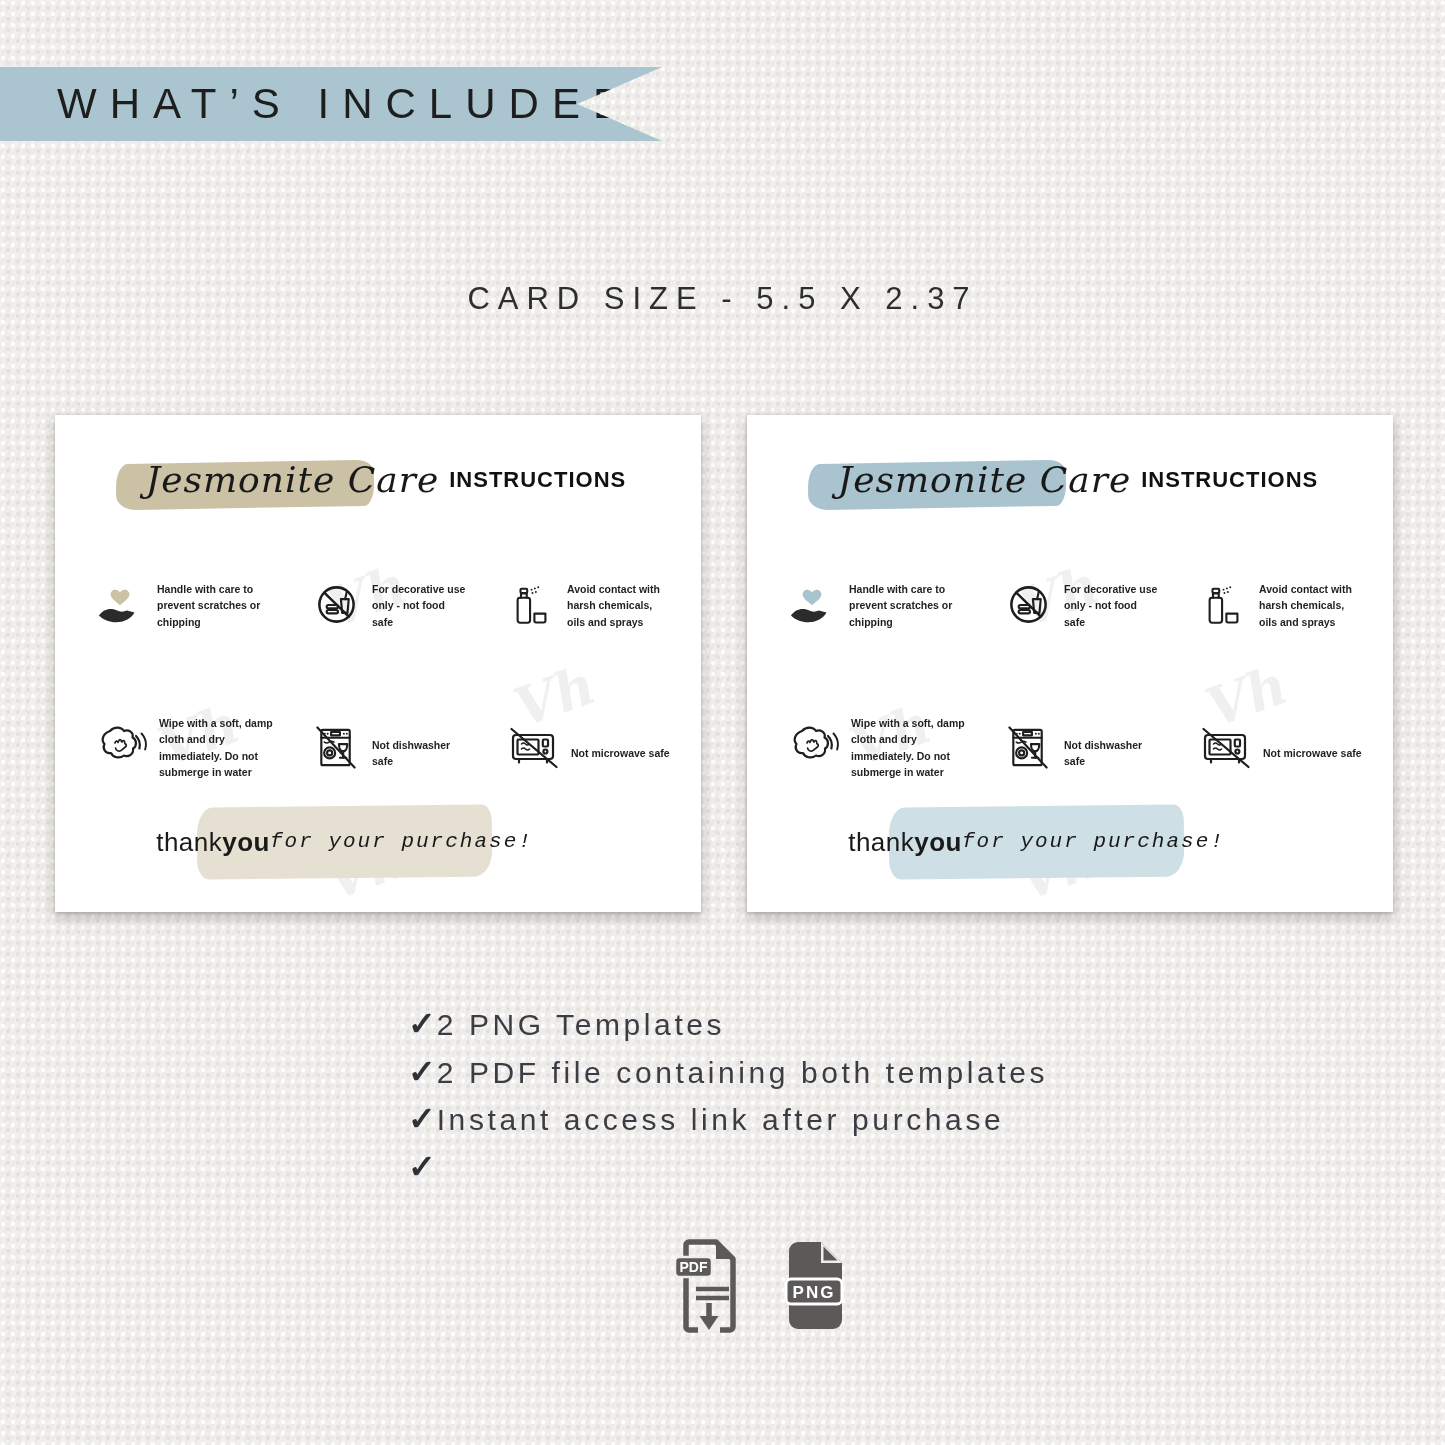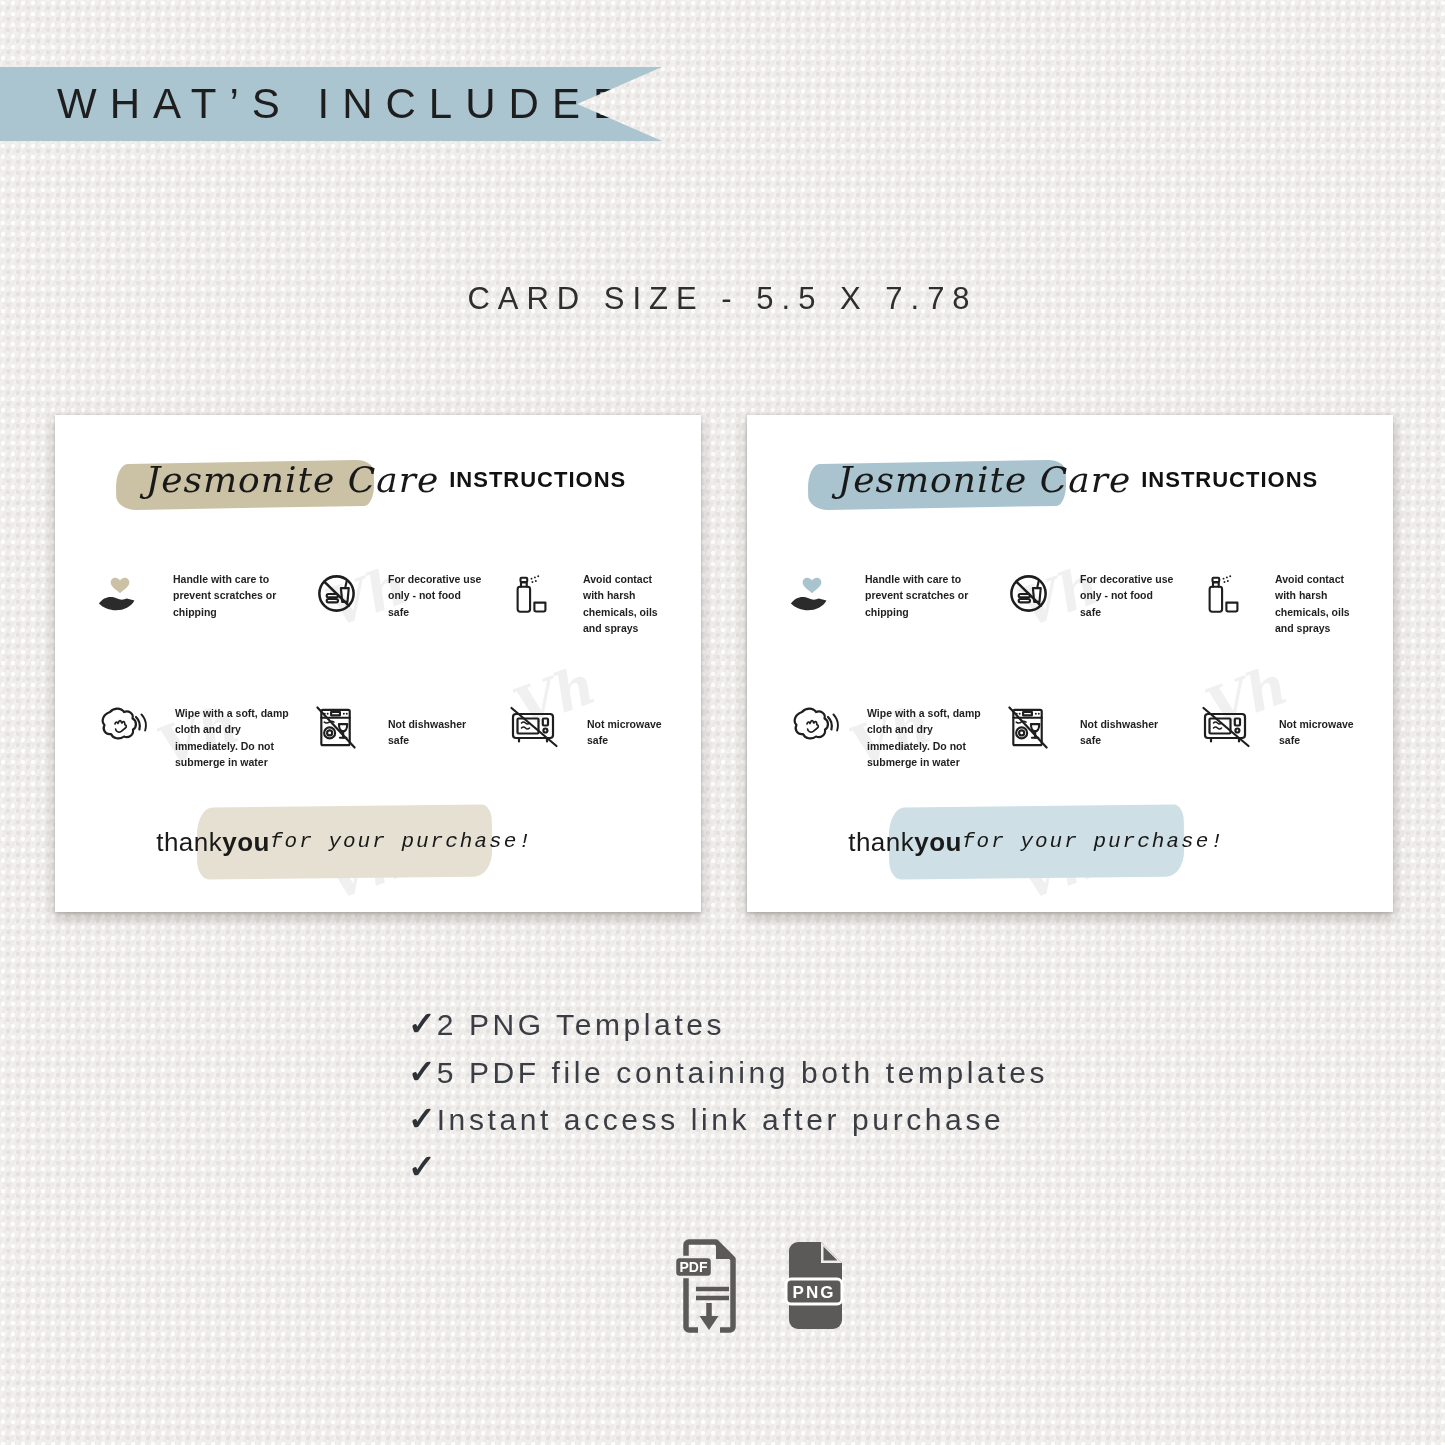--- a/index.html
+++ b/index.html
@@ -52,21 +52,21 @@
   .script-text{
     position:relative;z-index:1;font-family:"DejaVu Serif",serif;font-style:italic;
     font-size:36px;color:#191919;letter-spacing:1px;white-space:nowrap;
   }
   .caps-text{
     position:relative;z-index:1;margin-left:10px;font-size:22px;font-weight:bold;
     letter-spacing:1px;color:#111;white-space:nowrap;
   }
   .row{position:absolute;left:40px;width:576px;display:grid;grid-template-columns:218px 196px 162px;z-index:1;}
   .row1{top:155px;} .row2{top:289px;}
-  .item{display:flex;gap:28px;align-items:flex-start;}
+  .item{display:flex;gap:12px;align-items:center;margin-top:10px;}
   .item .icon{flex:0 0 auto;display:block;}
   .item p{
     margin:1px 0 0 0;font-size:10.5px;font-weight:bold;line-height:1.55;color:#1f1f1f;
   }
   .row .item:nth-child(1) p{max-width:122px;}
   .row .item:nth-child(2) p{max-width:96px;}
   .row .item:nth-child(3) p{max-width:126px;}
   .row2 .item:nth-child(2) p, .row2 .item:nth-child(3) p{margin-top:12px;}
   .ic{stroke:#1e1e1e;stroke-width:2.2;fill:none;stroke-linecap:round;stroke-linejoin:round;}
   .thanks{
@@ -91,21 +91,21 @@
   .file-icons{position:absolute;top:1237px;left:0;width:100%;display:flex;justify-content:center;gap:32px;align-items:center;padding-left:37px;}
   .fi-label{fill:#fff;font-family:"Liberation Sans",sans-serif;font-weight:bold;}
 </style>
 </head>
 <body>
 
 <div class="ribbon" style="background-color: rgb(170, 197, 207);">
   <span>WHAT’S INCLUDED</span>
 </div>
 
-<div class="card-size">CARD SIZE - 5.5 X 7.78</div>
+<div class="card-size">CARD SIZE - 5.5 X 2.37</div>
 
 <div class="cards">
 
   <div class="card" style="--accent: #cbc1a5; --light: #e5e0d2;">
     <span class="wm wm1">Vh</span>
     <span class="wm wm2">Vh</span>
     <span class="wm wm3">Vh</span>
     <span class="wm wm4">Vh</span>
 
     <div class="card-header">
@@ -317,21 +317,21 @@
   </div>
 </div>
 
 <div class="checklist">
   <div class="check-row">
     <span class="check">✓</span>
     <span>2 PNG Templates</span>
   </div>
   <div class="check-row">
     <span class="check">✓</span>
-    <span>5 PDF file containing both templates</span>
+    <span>2 PDF file containing both templates</span>
   </div>
   <div class="check-row">
     <span class="check">✓</span>
     <span>Instant access link after purchase</span>
   </div>
   <div class="check-row">
     <span class="check">✓</span>
   </div>
 </div>
 

